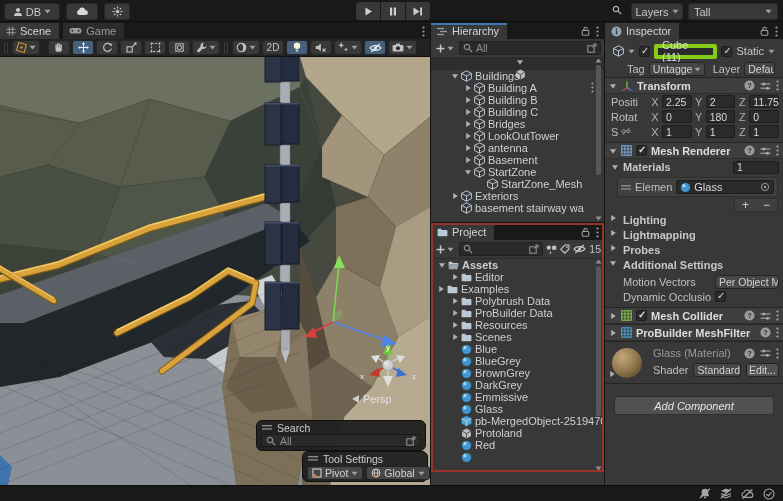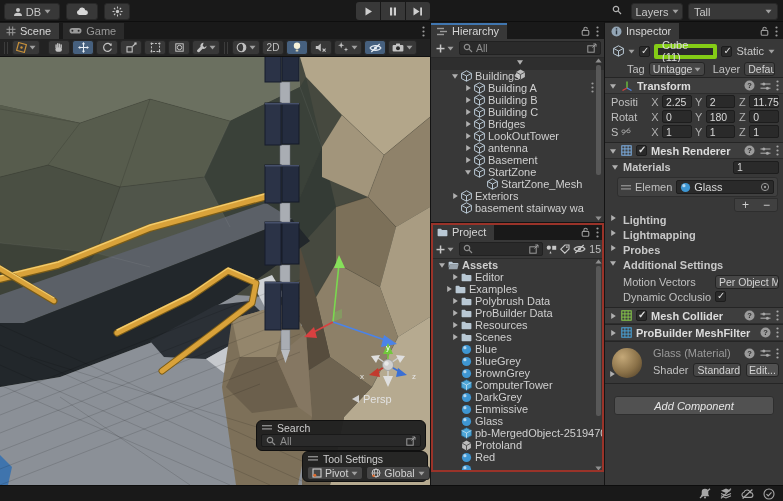--- a/index.html
+++ b/index.html
@@ -1001,21 +1001,21 @@
                   <path d="M2.2 1l4.6 3-4.6 3z" fill="#b0b0b0"></path>
                 </svg>
               </span>
               <span class="ticon" style="color: rgb(185, 200, 212);">
                 <svg width="11" height="9" viewBox="0 0 11 9">
                   <path d="M0.6 1.6a0.8 0.8 0 0 1 0.8-0.8H4l1 1.2h4.6a0.8 0.8 0 0 1 0.8 0.8v4.6a0.8 0.8 0 0 1-0.8 0.8H1.4a0.8 0.8 0 0 1-0.8-0.8z" fill="currentColor"></path>
                 </svg>
               </span>
               <span class="tlabel">Editor</span>
             </div>
-            <div class="trow" style="padding-left: 12px;">
+            <div class="trow" style="padding-left: 4px;">
               <span class="fold">
                 <svg width="8" height="8" viewBox="0 0 8 8">
                   <path d="M2.2 1l4.6 3-4.6 3z" fill="#b0b0b0"></path>
                 </svg>
               </span>
               <span class="ticon" style="color: rgb(185, 200, 212);">
                 <svg width="11" height="9" viewBox="0 0 11 9">
                   <path d="M0.6 1.6a0.8 0.8 0 0 1 0.8-0.8H4l1 1.2h4.6a0.8 0.8 0 0 1 0.8 0.8v4.6a0.8 0.8 0 0 1-0.8 0.8H1.4a0.8 0.8 0 0 1-0.8-0.8z" fill="currentColor"></path>
                 </svg>
               </span>
@@ -1095,30 +1095,20 @@
             </div>
             <div class="trow" style="padding-left: 18px;">
               <span class="fold"></span>
               <span class="ticon" style="color: rgb(185, 200, 212);">
                 <svg width="11" height="11" viewBox="0 0 11 11">
                   <circle cx="5.5" cy="5.5" r="4.6" fill="#3e96d2"></circle>
                   <circle cx="3.9" cy="3.7" r="1.6" fill="rgba(255,255,255,0.6)"></circle>
                 </svg>
               </span>
               <span class="tlabel">BrownGrey</span>
-            </div>
-            <div class="trow" style="padding-left: 18px;">
-              <span class="fold"></span>
-              <span class="ticon" style="color: rgb(185, 200, 212);">
-                <svg width="11" height="12" viewBox="0 0 11 12">
-                  <path d="M5.5 0.8L10.4 3.4V8.6L5.5 11.2 0.6 8.6V3.4z" fill="#4fa7d8" stroke="#2a6d96" stroke-width="0.8"></path>
-                  <path d="M0.6 3.4L5.5 6l4.9-2.6M5.5 6v5.2" fill="none" stroke="rgba(255,255,255,0.65)" stroke-width="0.8"></path>
-                </svg>
-              </span>
-              <span class="tlabel">ComputerTower</span>
             </div>
             <div class="trow" style="padding-left: 18px;">
               <span class="fold"></span>
               <span class="ticon" style="color: rgb(185, 200, 212);">
                 <svg width="11" height="11" viewBox="0 0 11 11">
                   <circle cx="5.5" cy="5.5" r="4.6" fill="#3e96d2"></circle>
                   <circle cx="3.9" cy="3.7" r="1.6" fill="rgba(255,255,255,0.6)"></circle>
                 </svg>
               </span>
               <span class="tlabel">DarkGrey</span>

